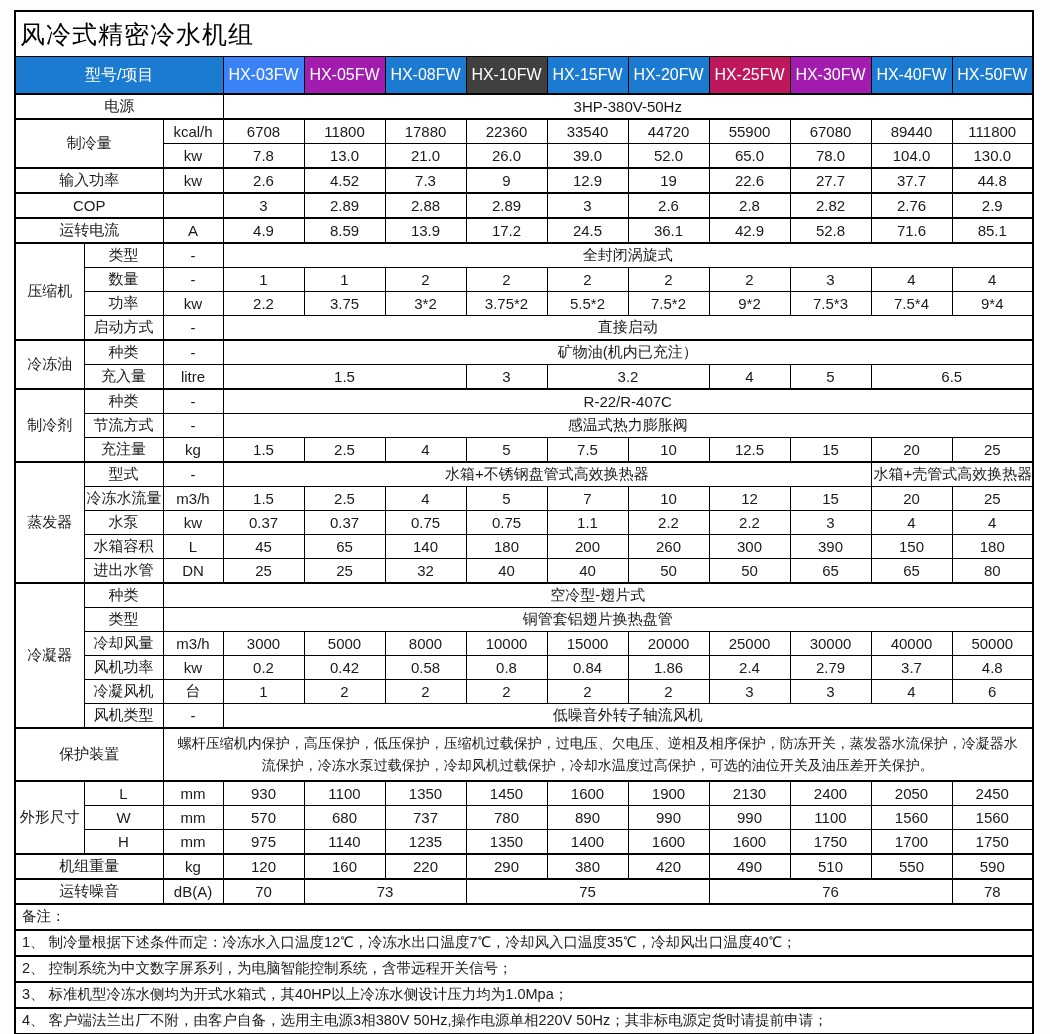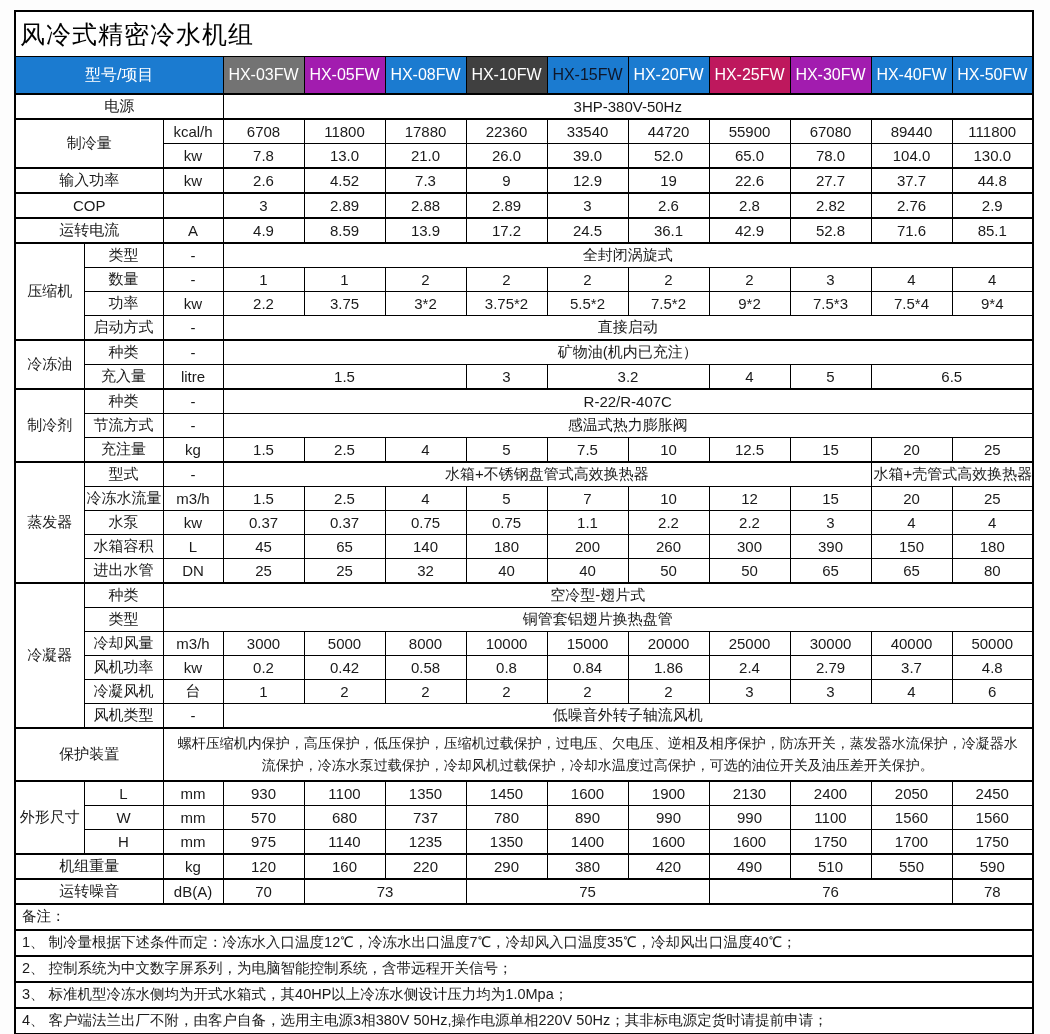--- a/index.html
+++ b/index.html
@@ -74,25 +74,25 @@
       <col style="width:81px">
       <col style="width:81px">
     <col style="width:81px">
   </colgroup>
   <tbody>
       <tr>
         <td colspan="13" class="title">风冷式精密冷水机组</td>
       </tr>
       <tr class="hdr">
         <td colspan="3" style="background: rgb(27, 123, 208); color: rgb(255, 255, 255);">型号/项目</td>
-        <td style="background: #737373; color: rgb(255, 255, 255);">HX-03FW</td>
+        <td style="background: #3b82f6; color: rgb(255, 255, 255);">HX-03FW</td>
         <td style="background: #a21caf; color: rgb(255, 255, 255);">HX-05FW</td>
         <td style="background: rgb(27, 123, 208); color: rgb(255, 255, 255);">HX-08FW</td>
         <td style="background: #404040; color: rgb(255, 255, 255);">HX-10FW</td>
-        <td style="background: rgb(27, 123, 208); color: #0f172a;">HX-15FW</td>
+        <td style="background: rgb(27, 123, 208); color: #ffffff;">HX-15FW</td>
         <td style="background: rgb(27, 123, 208); color: rgb(255, 255, 255);">HX-20FW</td>
         <td style="background: #be185d; color: rgb(255, 255, 255);">HX-25FW</td>
         <td style="background: #a21caf; color: rgb(255, 255, 255);">HX-30FW</td>
         <td style="background: rgb(27, 123, 208); color: rgb(255, 255, 255);">HX-40FW</td>
         <td style="background: rgb(27, 123, 208); color: rgb(255, 255, 255);">HX-50FW</td>
       </tr>
       <tr class="sect">
         <td colspan="3">电源</td>
         <td colspan="10">3HP-380V-50Hz</td>
       </tr>

